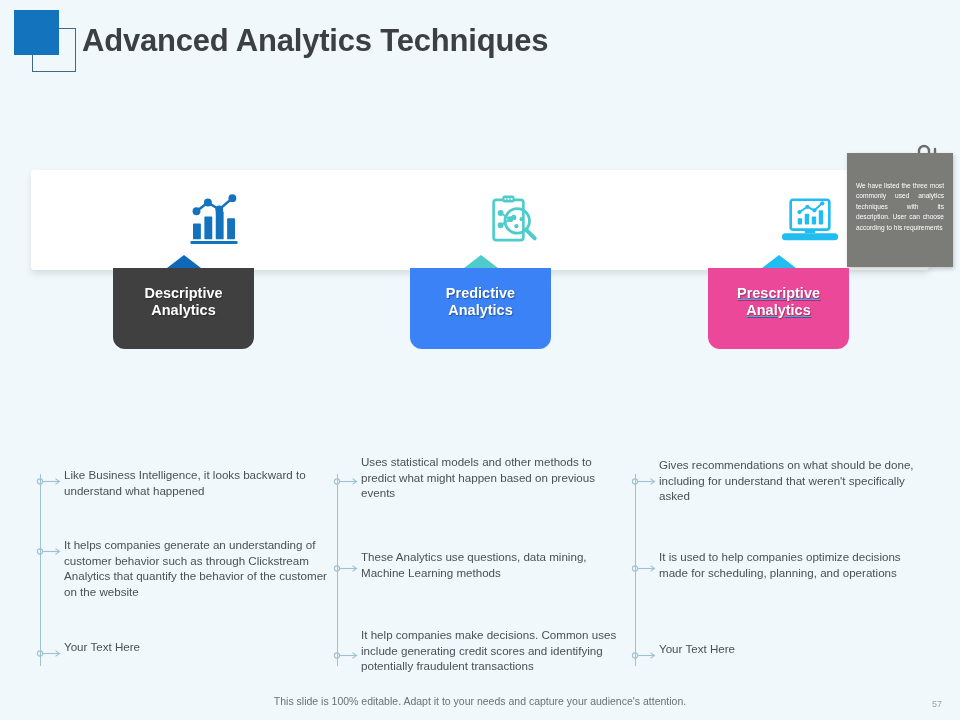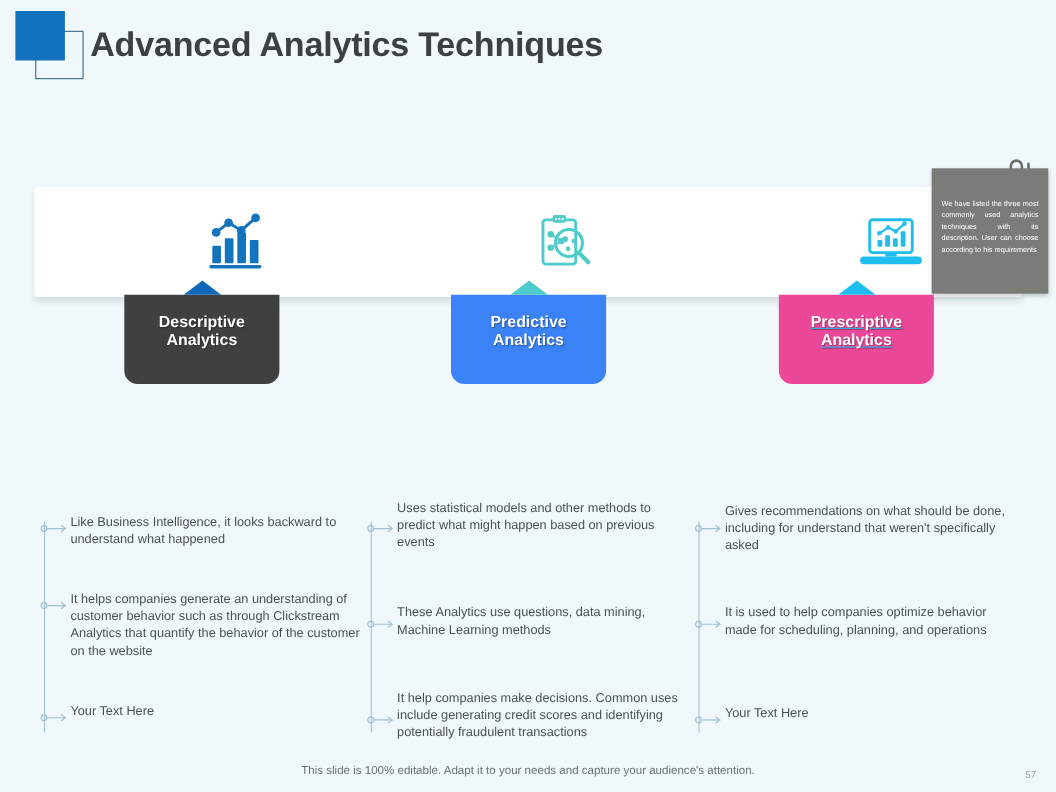--- a/index.html
+++ b/index.html
@@ -347,21 +347,21 @@
           <polyline points="19.5,2.6 23.5,5.5 19.5,8.4" fill="none" stroke="#9fc1d4" stroke-width="1.1"></polyline>
         </svg></span>
     <span class="bullet-text" style="top:-14px">Gives recommendations on what should be done, including for understand that weren't specifically asked</span>
   </div>
   <div class="bullet" style="top:95px">
     <span class="bullet-marker"><svg width="28" height="11" viewBox="0 0 28 11">
           <circle cx="4" cy="5.5" r="2.6" fill="none" stroke="#9fc1d4" stroke-width="1.1"></circle>
           <line x1="7" y1="5.5" x2="23" y2="5.5" stroke="#9fc1d4" stroke-width="1.1"></line>
           <polyline points="19.5,2.6 23.5,5.5 19.5,8.4" fill="none" stroke="#9fc1d4" stroke-width="1.1"></polyline>
         </svg></span>
-    <span class="bullet-text" style="top:-9px">It is used to help companies optimize behavior made for scheduling, planning, and operations</span>
+    <span class="bullet-text" style="top:-9px">It is used to help companies optimize decisions made for scheduling, planning, and operations</span>
   </div>
   <div class="bullet" style="top:182px">
     <span class="bullet-marker"><svg width="28" height="11" viewBox="0 0 28 11">
           <circle cx="4" cy="5.5" r="2.6" fill="none" stroke="#9fc1d4" stroke-width="1.1"></circle>
           <line x1="7" y1="5.5" x2="23" y2="5.5" stroke="#9fc1d4" stroke-width="1.1"></line>
           <polyline points="19.5,2.6 23.5,5.5 19.5,8.4" fill="none" stroke="#9fc1d4" stroke-width="1.1"></polyline>
         </svg></span>
     <span class="bullet-text">Your Text Here</span>
   </div>
 </div>

